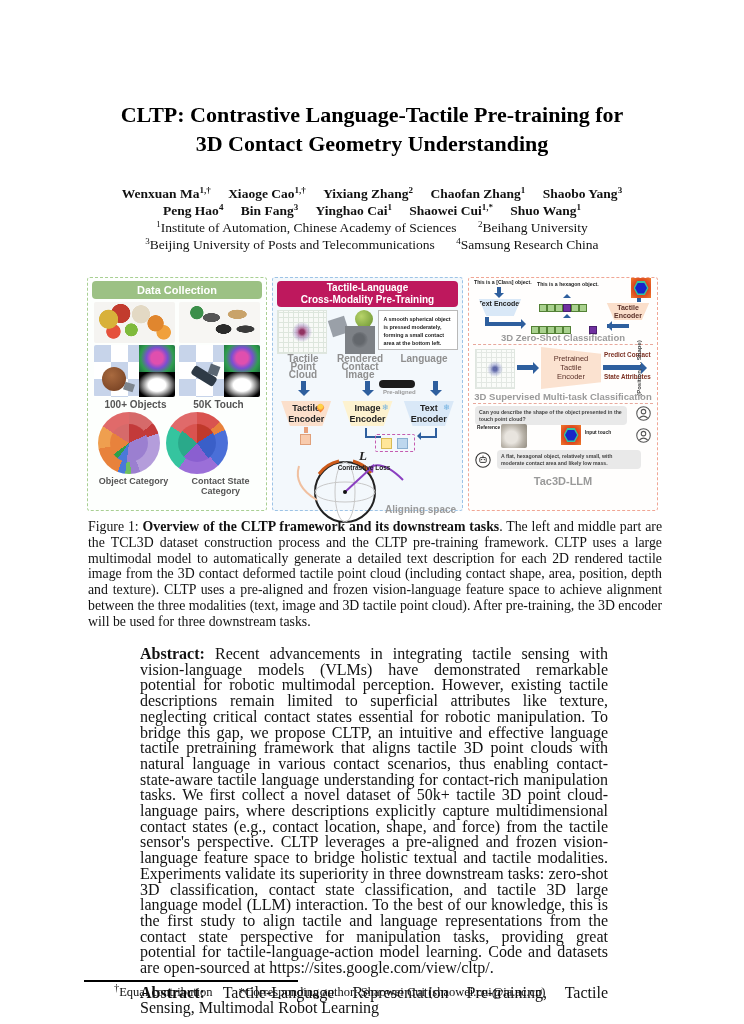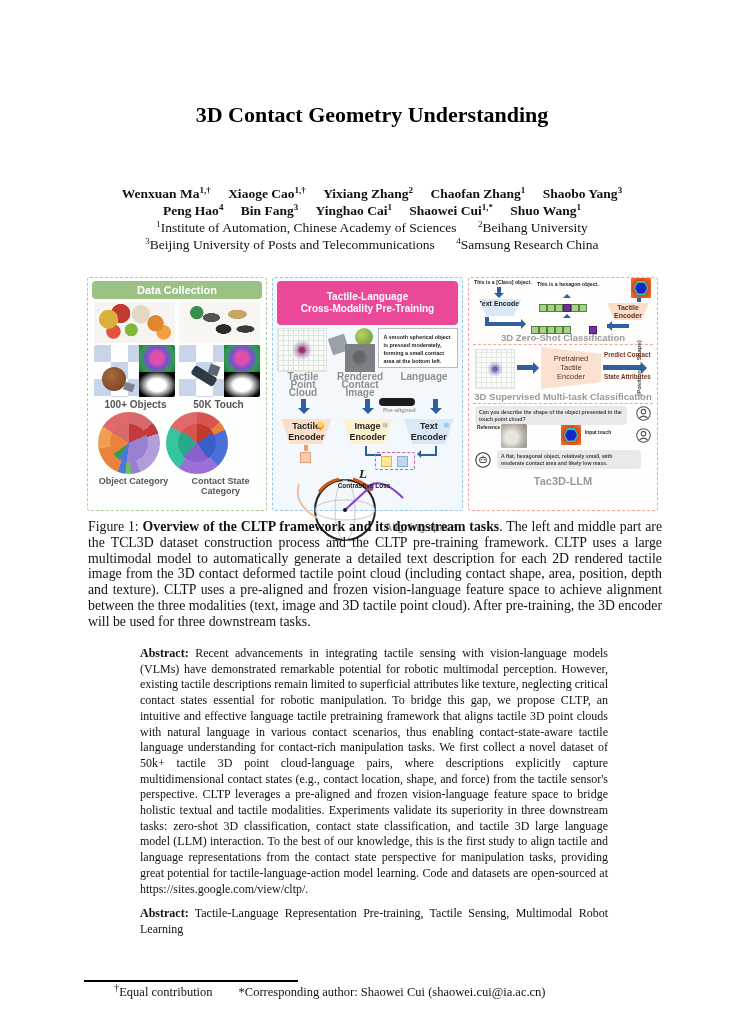--- a/index.html
+++ b/index.html
@@ -16,21 +16,21 @@
   .affil .agroup{margin:0 9px;}
   
   .figure{position:absolute;top:277px;left:87px;width:571px;height:234px;display:flex;gap:5px;
           font-family:"Liberation Sans", sans-serif;}
   .panel{box-sizing:border-box;border-radius:3px;position:relative;}
   .panel-left{width:180px;border:1px dashed #a9cf93;background:#fdfffd;}
   .panel-mid{width:191px;border:1px dashed #9dc3e6;background:#f3f8fc;}
   .panel-right{width:190px;border:1px dashed #f0a695;background:#fffefd;}
   .phead{margin:3px 4px;border-radius:4px;text-align:center;font-weight:bold;color:#fff;}
   .phead-left{background:#9cc184;font-size:11px;padding:3px 0;}
-  .phead-mid{background:#ec4899;font-size:10px;line-height:12px;padding:10px 0;}
+  .phead-mid{background:#be185d;font-size:10px;line-height:12px;padding:1px 0;}
   .phead-right{background:#ed7f6d;color:#a93226;font-size:11px;padding:3px 0;}
   
   .lrow{display:flex;gap:4px;margin:2px 6px;}
   .photo{width:81px;height:41px;border-radius:2px;}
   .photo-objects{background:
      radial-gradient(circle at 18% 42%, #d8b13a 0 13%, transparent 14%),
      radial-gradient(circle at 33% 28%, #c23b2e 0 15%, transparent 16%),
      radial-gradient(circle at 58% 30%, #e3d9c4 0 16%, transparent 17%),
      radial-gradient(circle at 76% 52%, #e0862e 0 12%, transparent 13%),
      radial-gradient(circle at 46% 68%, #7fba3c 0 12%, transparent 13%),
@@ -147,37 +147,38 @@
   .bubble{position:absolute;background:#e9e9e9;border-radius:4px;padding:3px 4px;font-size:5.2px;
       line-height:6.5px;color:#444;font-weight:bold;box-sizing:border-box;}
   .usericon{position:absolute;width:15px;height:15px;}
   .roboticon{position:absolute;width:16px;height:16px;}
   .refphoto{position:absolute;width:26px;height:24px;border-radius:2px;
       background:radial-gradient(circle at 40% 55%, #e8e4de 0 30%, #b8b2a8 60%, #8a8478 100%);}
   .minilab{position:absolute;font-size:4.8px;font-weight:bold;color:#222;}
   
   .caption{position:absolute;top:519px;left:88px;width:574px;font-size:13.8px;line-height:15.8px;
       text-align:justify;color:#111;}
-  .bodycol{position:absolute;top:646px;left:140px;width:468px;font-size:12px;line-height:15.7px;
+  .bodycol{position:absolute;top:646px;left:140px;width:468px;font-size:16px;line-height:15.7px;
       text-align:justify;color:#111;}
   .bodycol p{margin:0;}
   .bodycol .kw{margin-top:9px;}
   
   .footnote{position:absolute;top:980px;left:84px;width:574px;font-size:12.5px;}
   .fnrule{width:214px;border-top:2px solid #000;margin-bottom:3px;}
   .fn-line{padding-left:30px;}
   .fn-gap{display:inline-block;width:26px;}
   sup{line-height:0;}
 </style>
 </head>
 <body>
 
 <div class="page">
 
   <div class="title">
+    <div>CLTP: Contrastive Language-Tactile Pre-training for</div>
     <div>3D Contact Geometry Understanding</div>
   </div>
 
   <div class="authors">
     <div class="arow">
       <span class="agroup"><span>Wenxuan Ma</span><sup>1,†</sup></span>
       <span class="agroup"><span>Xiaoge Cao</span><sup>1,†</sup></span>
       <span class="agroup"><span>Yixiang Zhang</span><sup>2</sup></span>
       <span class="agroup"><span>Chaofan Zhang</span><sup>1</sup></span>
       <span class="agroup"><span>Shaobo Yang</span><sup>3</sup></span>

